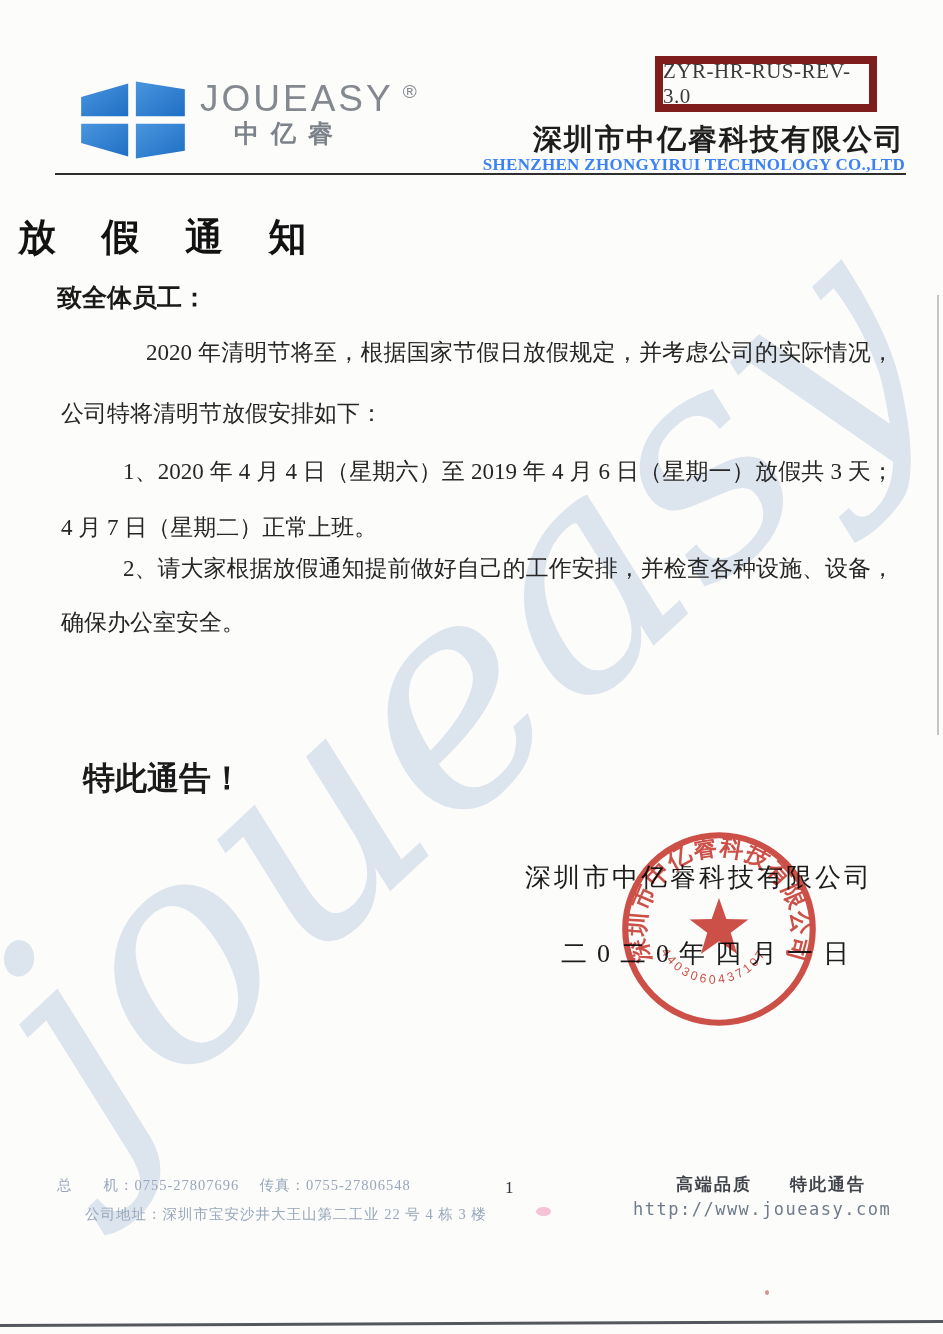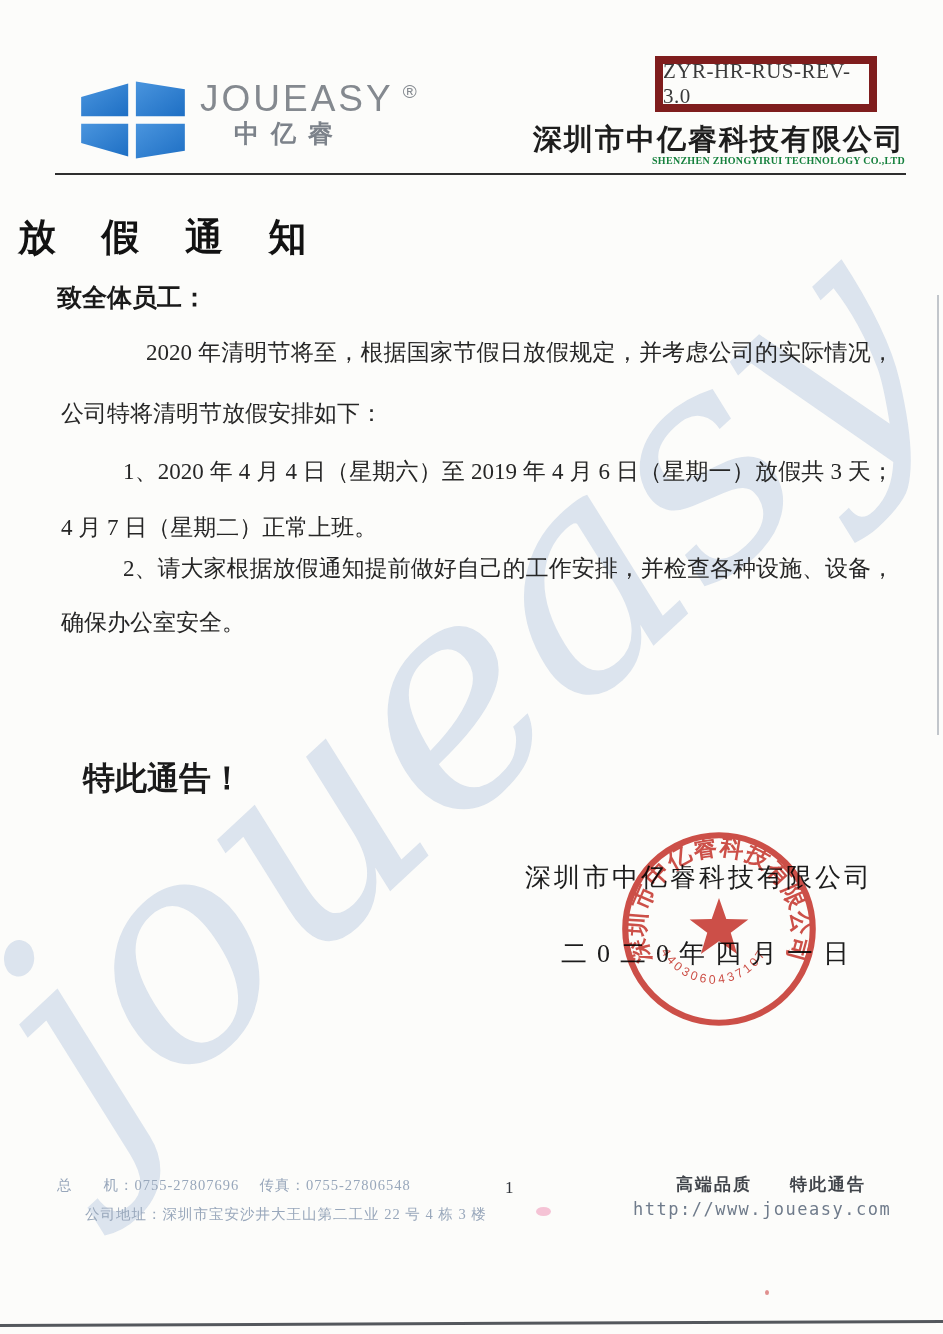--- a/index.html
+++ b/index.html
@@ -25,21 +25,21 @@
   .brand-cn{position:absolute; left:224px; top:117px; z-index:1;
     font-family:"Liberation Sans","DejaVu Sans",sans-serif;
     font-size:25px; letter-spacing:12px; color:#7c828a; font-weight:600;margin-left:10px;}
   .doc-code-box{position:absolute; left:655px; top:56px; width:206px; height:40px; z-index:1;
     border:8px solid #7f1d1d; display:flex; align-items:center; justify-content:flex-end;
     font-size:21px; color:#3a3a3a; letter-spacing:0.5px;}
   .company-cn{position:absolute; right:38px; top:120px; z-index:1;
     font-family:"Liberation Sans","DejaVu Sans",sans-serif;
     font-size:29px; font-weight:bold; color:#1d1d1d; letter-spacing:2px;}
   .company-en{position:absolute; right:38px; top:155px; z-index:1;
-    font-size:10px; font-weight:bold; color:#15803d; letter-spacing:0.3px;}
+    font-size:17px; font-weight:bold; color:#3b82f6; letter-spacing:0.3px;}
   .header-rule{position:absolute; left:55px; top:173px; width:851px; height:2px;
     background:#2e2e2e; z-index:1;}
   
   .title{position:absolute; left:0; top:212px; width:943px; z-index:1;
     text-align:left; font-size:38px; font-weight:bold; color:#121212;
     letter-spacing:18px; text-indent:18px;}
   .salutation{position:absolute; left:57px; top:281px; z-index:1;
     font-size:25px; font-weight:bold; color:#1a1a1a;}
   .para{position:absolute; left:57px; width:833px; z-index:1; margin:4px;
     font-size:23px; color:#262626; text-align:justify;}

